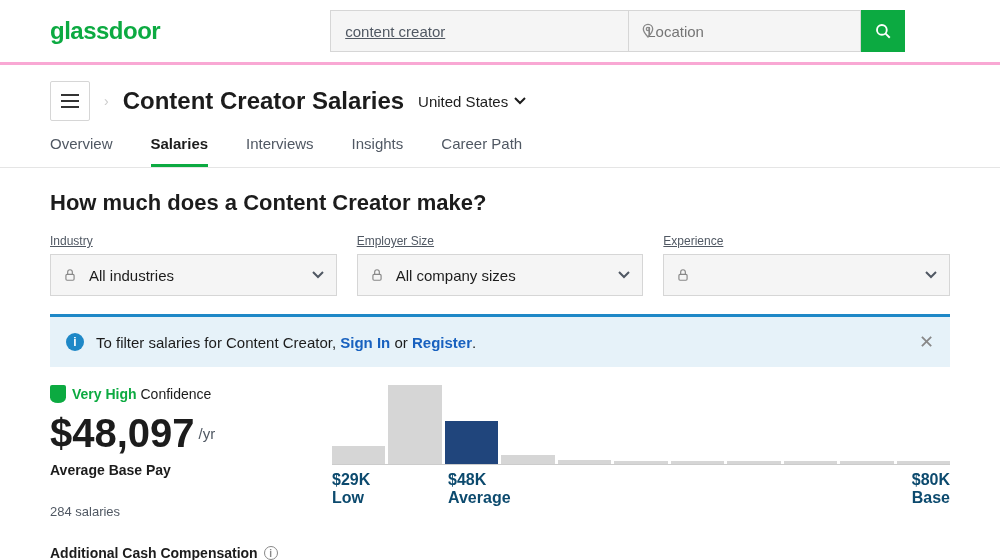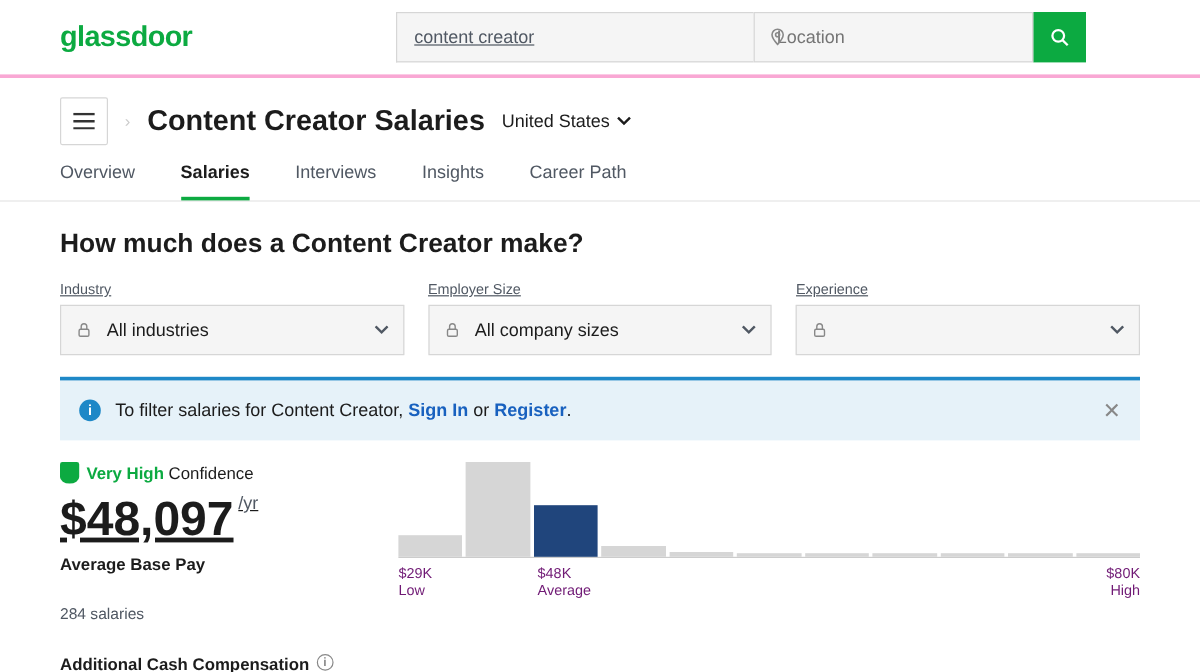--- a/index.html
+++ b/index.html
@@ -102,31 +102,31 @@
     }
     .left-col { flex: 0 0 272px; }
     .right-col { flex: 1; }
     .conf-row { display: flex; align-items: center; gap: 6px; margin-bottom: 8px; }
     .conf-shield {
       width: 16px; height: 18px; background: #0caa41; border-radius: 2px 2px 50% 50% / 2px 2px 30% 30%;
       position: relative;
     }
     .conf-label { font-size: 14px; }
     .conf-label .vh { color: #0caa41; font-weight: 700; }
-    .salary-big { font-size: 40px; font-weight: 700; display: flex; align-items: flex-start; gap: 4px; text-decoration: underline; }
+    .salary-big { font-size: 40px; font-weight: 700; display: flex; align-items: center; gap: 4px; }
     .salary-big .unit { font-size: 15px; font-weight: 400; color: #505863; }
     .base-pay { font-size: 14px; font-weight: 700; margin-top: 6px; }
     .salary-count { font-size: 13px; color: #505863; margin-top: 26px; }
-    .addl { font-size: 14px; font-weight: 700; margin-top: 26px; display: flex; align-items: flex-start; gap: 6px; }
+    .addl { font-size: 14px; font-weight: 700; margin-top: 26px; display: flex; align-items: center; gap: 6px; }
     .addl-rows { display: flex; gap: 20px; margin-top: 8px; font-size: 14px; color: #505863; }
     .addl-rows .val { font-weight: 700; color: #1c1c1c; font-size: 16px; }
     .chart-area { height: 80px; display: flex; align-items: flex-end; gap: 3px; border-bottom: 1px solid #ccc; }
     .bar { flex: 1; background: #d6d6d6; }
     .bar.active { background: #20457c; }
-    .chart-axis { display: flex; margin-top: 6px; font-size: 12px; color: #701a75; }
+    .chart-axis { display: flex; margin-top: 6px; font-size: 16px; color: #0c4a6e; font-weight: bold; }
     .axis-left { width: 70px; text-align: left; }
     .axis-mid { width: 70px; text-align: left; margin-left: 46px; }
     .axis-high { margin-left: auto; text-align: right; }
     .info-circle { width:14px;height:14px;border:1px solid #888;border-radius:50%;display:inline-flex;align-items:center;justify-content:center;font-size:10px;color:#888;}
     svg { display: block; }
   </style>
 </head>
 <body>
 
 <div class="topbar">
@@ -290,18 +290,18 @@
         <div class="axis-left">
           <div>$29K</div>
           <div>Low</div>
         </div>
         <div class="axis-mid">
           <div>$48K</div>
           <div>Average</div>
         </div>
         <div class="axis-high">
           <div>$80K</div>
-          <div>High</div>
+          <div>Base</div>
         </div>
       </div>
     </div>
   </div>
 </div>
 
 </body></html>

